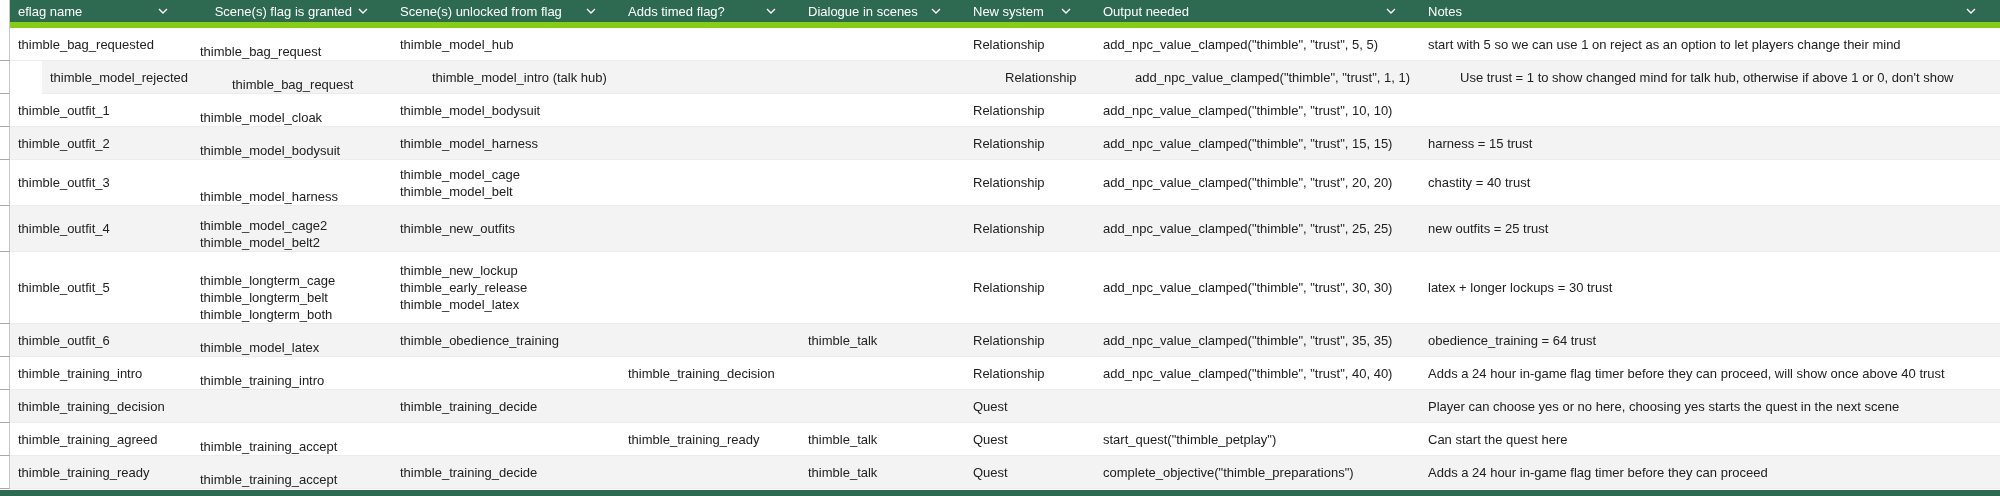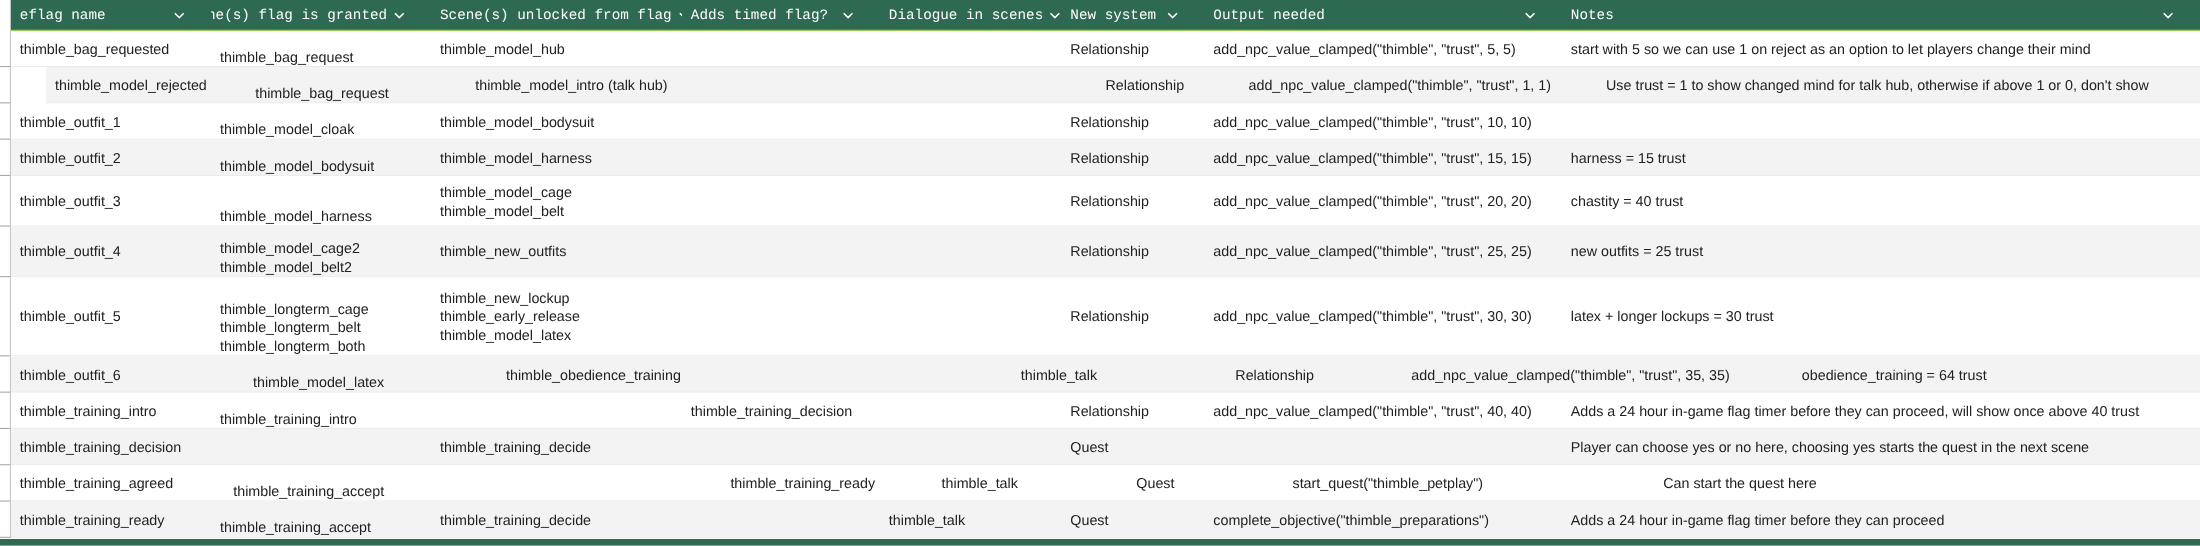--- a/index.html
+++ b/index.html
@@ -15,21 +15,21 @@
   body{
     width:2000px;height:496px;overflow:hidden;background:#ffffff;
     font-family:"Liberation Sans",sans-serif;font-size:13px;color:var(--cell-text);
   }
   .app{display:flex;flex-direction:column;height:496px;}
   .sheet{display:flex;flex:1;overflow:hidden;}
   .gutter{width:10px;flex:none;display:flex;flex-direction:column;background:#ffffff;}
   .g-head{height:28px;flex:none;border-right:1px solid var(--gutter-line);box-sizing:border-box;}
   .g-cell{flex:none;border-right:1px solid var(--gutter-line);border-bottom:1px solid var(--gutter-tick);box-sizing:border-box;}
   .grid{flex:1;display:flex;flex-direction:column;min-width:0;}
-  .hrow{display:flex;height:28px;flex:none;background:var(--header-bg);border-bottom:1px solid #84cc16;box-sizing:border-box;font-family:Liberation Mono, monospace;}
+  .hrow{display:flex;height:28px;flex:none;background:var(--header-bg);border-bottom:6px solid #84cc16;box-sizing:border-box;}
   .hcell{display:flex;align-items:center;justify-content:space-between;gap:6px;
     color:var(--header-text);padding:0 24px 0 8px;box-sizing:border-box;white-space:nowrap;overflow:hidden;}
   .hcell .chv{display:flex;align-items:center;flex:none;}
   .row{display:flex;align-items:stretch;border-bottom:1px solid var(--row-line);box-sizing:border-box;background:#ffffff;}
   .row.alt{background:var(--band);}
   .cell{padding:0 8px;display:flex;flex-direction:column;justify-content:center;
     box-sizing:border-box;line-height:17px;overflow:hidden;white-space:nowrap;}
   .c-eflag{width:182px;flex:none;}
   .c-granted{width:200px;flex:none;justify-content:flex-end;}
   .c-unlocked{width:228px;flex:none;}
@@ -226,21 +226,21 @@
             <div>thimble_new_lockup</div>
             <div>thimble_early_release</div>
             <div>thimble_model_latex</div>
           </div>
           <div class="cell c-timed"></div>
           <div class="cell c-dialogue"></div>
           <div class="cell c-system">Relationship</div>
           <div class="cell c-output">add_npc_value_clamped("thimble", "trust", 30, 30)</div>
           <div class="cell c-notes">latex + longer lockups = 30 trust</div>
         </div>
-        <div class="row alt" style="min-height: 33px; gap: 30px;">
+        <div class="row alt" style="min-height: 33px;">
           <div class="cell c-eflag">thimble_outfit_6</div>
           <div class="cell c-granted">
             <div>thimble_model_latex</div>
           </div>
           <div class="cell c-unlocked">
             <div>thimble_obedience_training</div>
           </div>
           <div class="cell c-timed"></div>
           <div class="cell c-dialogue">
             <div>thimble_talk</div>
@@ -268,21 +268,21 @@
           <div class="cell c-granted"></div>
           <div class="cell c-unlocked">
             <div>thimble_training_decide</div>
           </div>
           <div class="cell c-timed"></div>
           <div class="cell c-dialogue"></div>
           <div class="cell c-system">Quest</div>
           <div class="cell c-output"></div>
           <div class="cell c-notes">Player can choose yes or no here, choosing yes starts the quest in the next scene</div>
         </div>
-        <div class="row" style="min-height: 33px; gap: 12px;">
+        <div class="row" style="min-height: 33px;">
           <div class="cell c-eflag">thimble_training_agreed</div>
           <div class="cell c-granted">
             <div>thimble_training_accept</div>
           </div>
           <div class="cell c-unlocked"></div>
           <div class="cell c-timed">
             <div>thimble_training_ready</div>
           </div>
           <div class="cell c-dialogue">
             <div>thimble_talk</div>

